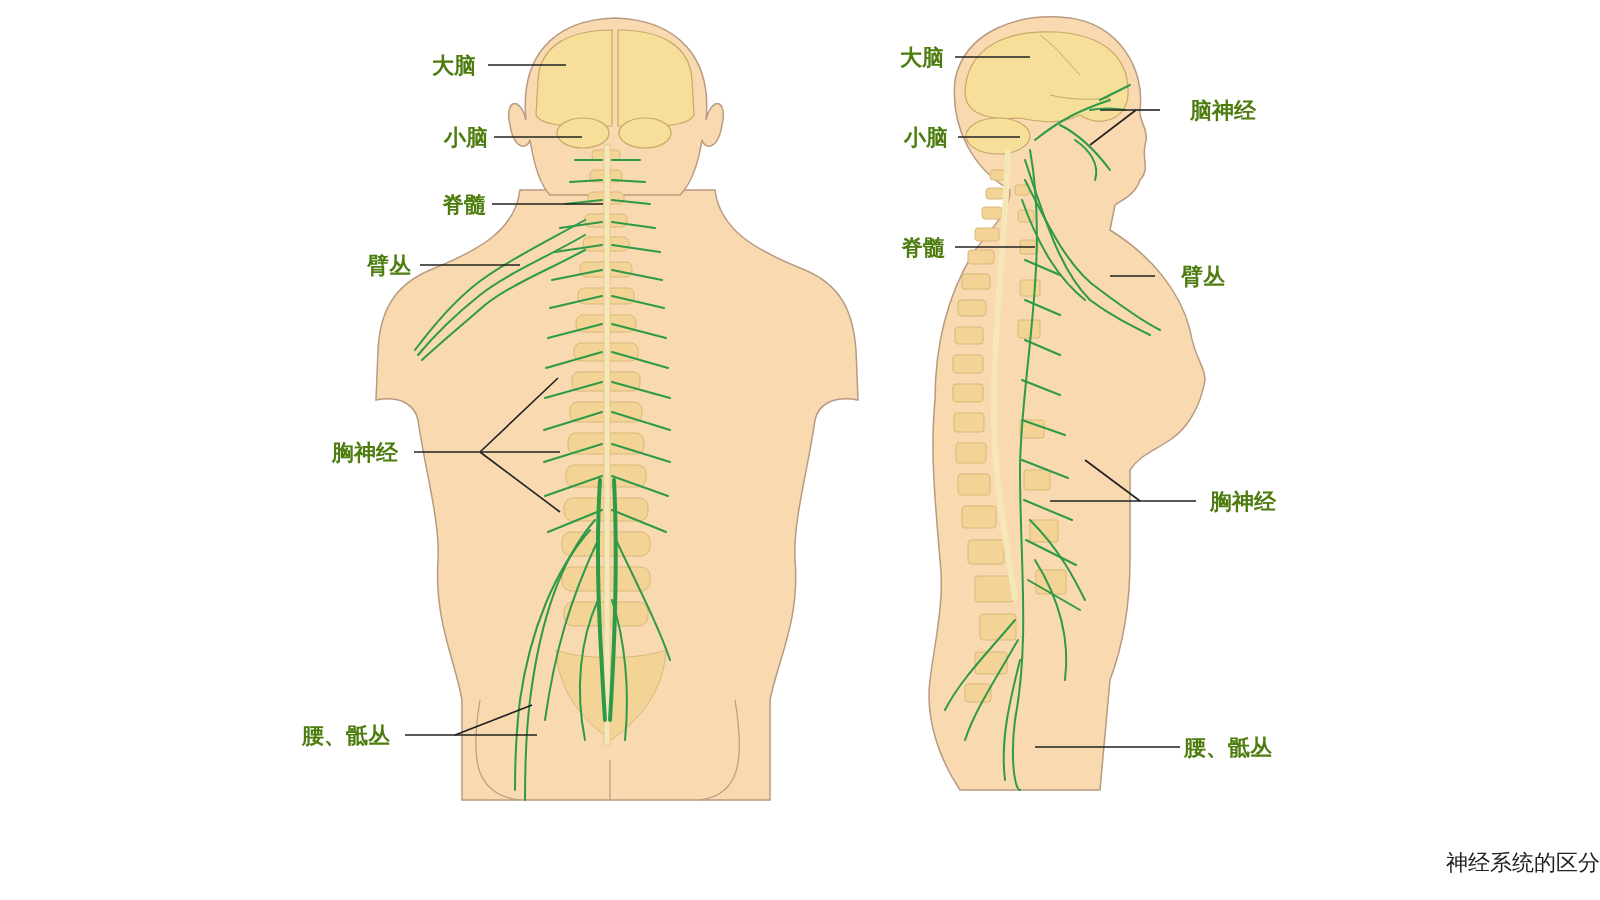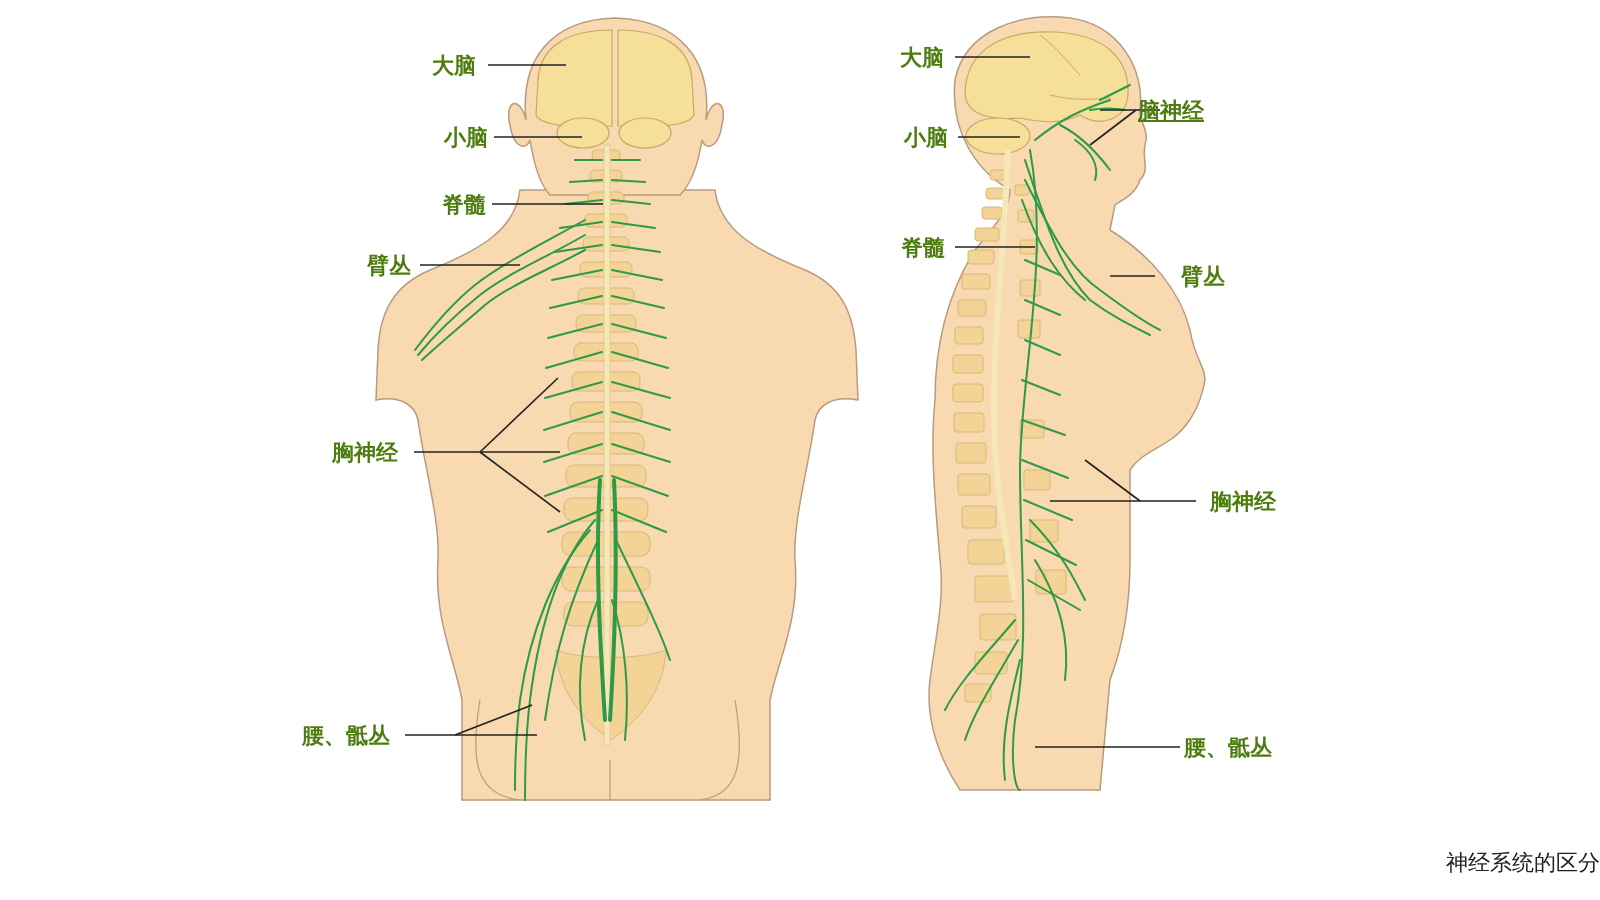--- a/index.html
+++ b/index.html
@@ -163,19 +163,19 @@
 
 <div class="label" style="left:432px;top:54px;">大脑</div>
 <div class="label" style="left:444px;top:126px;">小脑</div>
 <div class="label" style="left:442px;top:193px;">脊髓</div>
 <div class="label" style="left:367px;top:254px;">臂丛</div>
 <div class="label" style="left:332px;top:441px;">胸神经</div>
 <div class="label" style="left:302px;top:724px;">腰、骶丛</div>
 
 <div class="label" style="left:900px;top:46px;">大脑</div>
 <div class="label" style="left:904px;top:126px;">小脑</div>
-<div class="label" style="left:1138px;top:99px;text-decoration:underline;">脑神经</div>
+<div class="label" style="left:1190px;top:99px;">脑神经</div>
 <div class="label" style="left:901px;top:236px;">脊髓</div>
 <div class="label" style="left:1181px;top:265px;">臂丛</div>
 <div class="label" style="left:1210px;top:490px;">胸神经</div>
 <div class="label" style="left:1184px;top:736px;">腰、骶丛</div>
 
 <div class="caption">神经系统的区分</div>
 
 </body></html>

